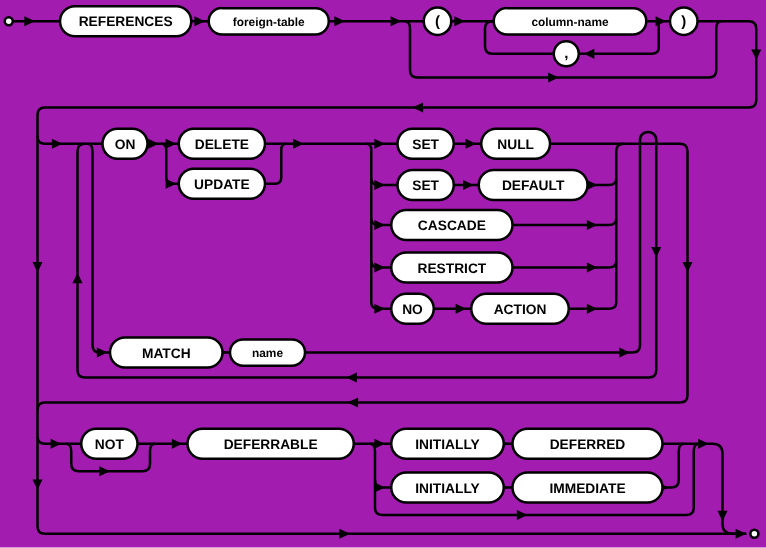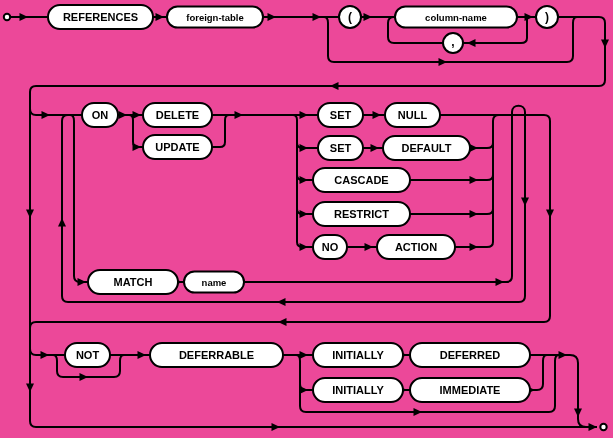--- a/index.html
+++ b/index.html
@@ -1,16 +1,16 @@
 <!DOCTYPE html>
 <html><head>
 <meta charset="utf-8">
 <style>
   html,body{margin:0;padding:0;background:#ffffff;}
-  .stage{width:613px;height:438px;position:relative;background:#ec4899;}
+  .stage{width:613px;height:438px;position:relative;background:#a21caf;}
   svg{display:block;}
   .track{stroke:#000;stroke-width:2;fill:none;}
   .shape{stroke:#000;stroke-width:2;fill:#fff;}
   .kw{font-family:"Liberation Sans",sans-serif;font-size:11px;font-weight:bold;fill:#000;text-anchor:middle;}
   .id{font-family:"Liberation Sans",sans-serif;font-size:9.5px;font-weight:bold;fill:#000;text-anchor:middle;}
   .pt{font-family:"Liberation Sans",sans-serif;font-size:12px;font-weight:bold;fill:#000;text-anchor:middle;}
 </style>
 </head>
 <body>
 

